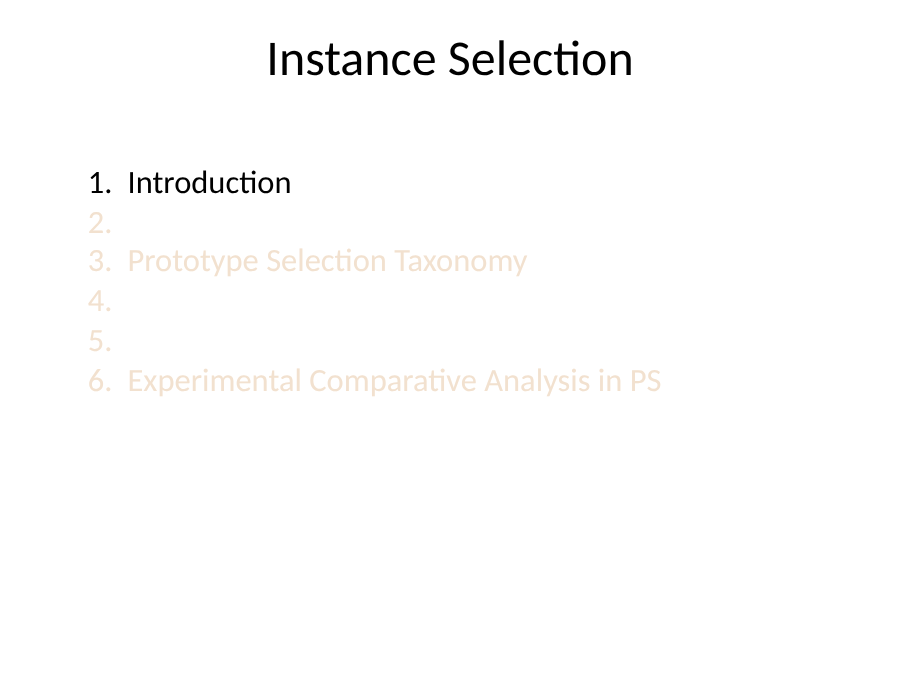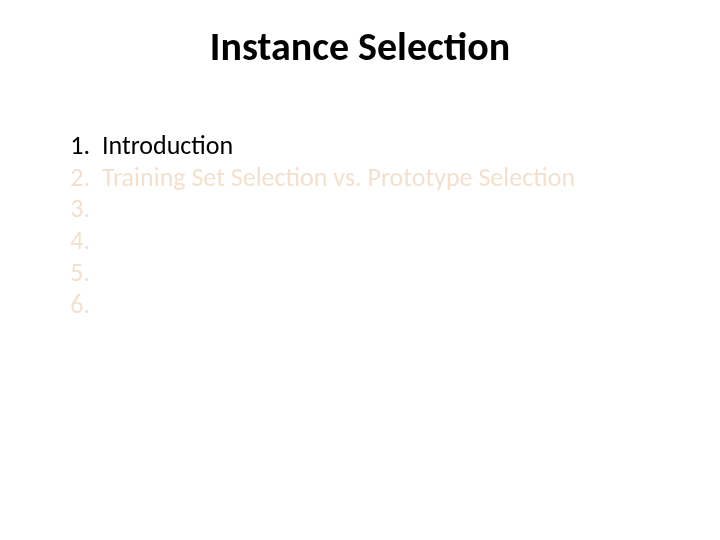--- a/index.html
+++ b/index.html
@@ -18,21 +18,21 @@
     position: relative;
     box-sizing: border-box;
   }
   .title {
     position: absolute;
     top: 22px;
     left: 0;
     width: 720px;
     text-align: center;
     font-size: 40px;
-    font-weight: 700;
+    font-weight: 400;
     letter-spacing: 0px;
   }
   .list {
     position: absolute;
     top: 130px;
     left: 48px;
     width: 624px;
   }
   .row {
     display: flex;
@@ -60,33 +60,34 @@
   <div class="title">Instance Selection</div>
   <div class="list">
 
     <div class="row">
       <span class="num">1.</span>
       <span class="txt">Introduction</span>
     </div>
 
     <div class="row dim">
       <span class="num">2.</span>
-      <span class="txt">Training Set Selection vs. Prototype Selection</span>
     </div>
 
     <div class="row dim">
       <span class="num">3.</span>
+      <span class="txt">Prototype Selection Taxonomy</span>
     </div>
 
     <div class="row dim">
       <span class="num">4.</span>
     </div>
 
     <div class="row dim">
       <span class="num">5.</span>
     </div>
 
     <div class="row dim">
       <span class="num">6.</span>
+      <span class="txt">Experimental Comparative Analysis in PS</span>
     </div>
 
   </div>
 </div>
 
 </body></html>

